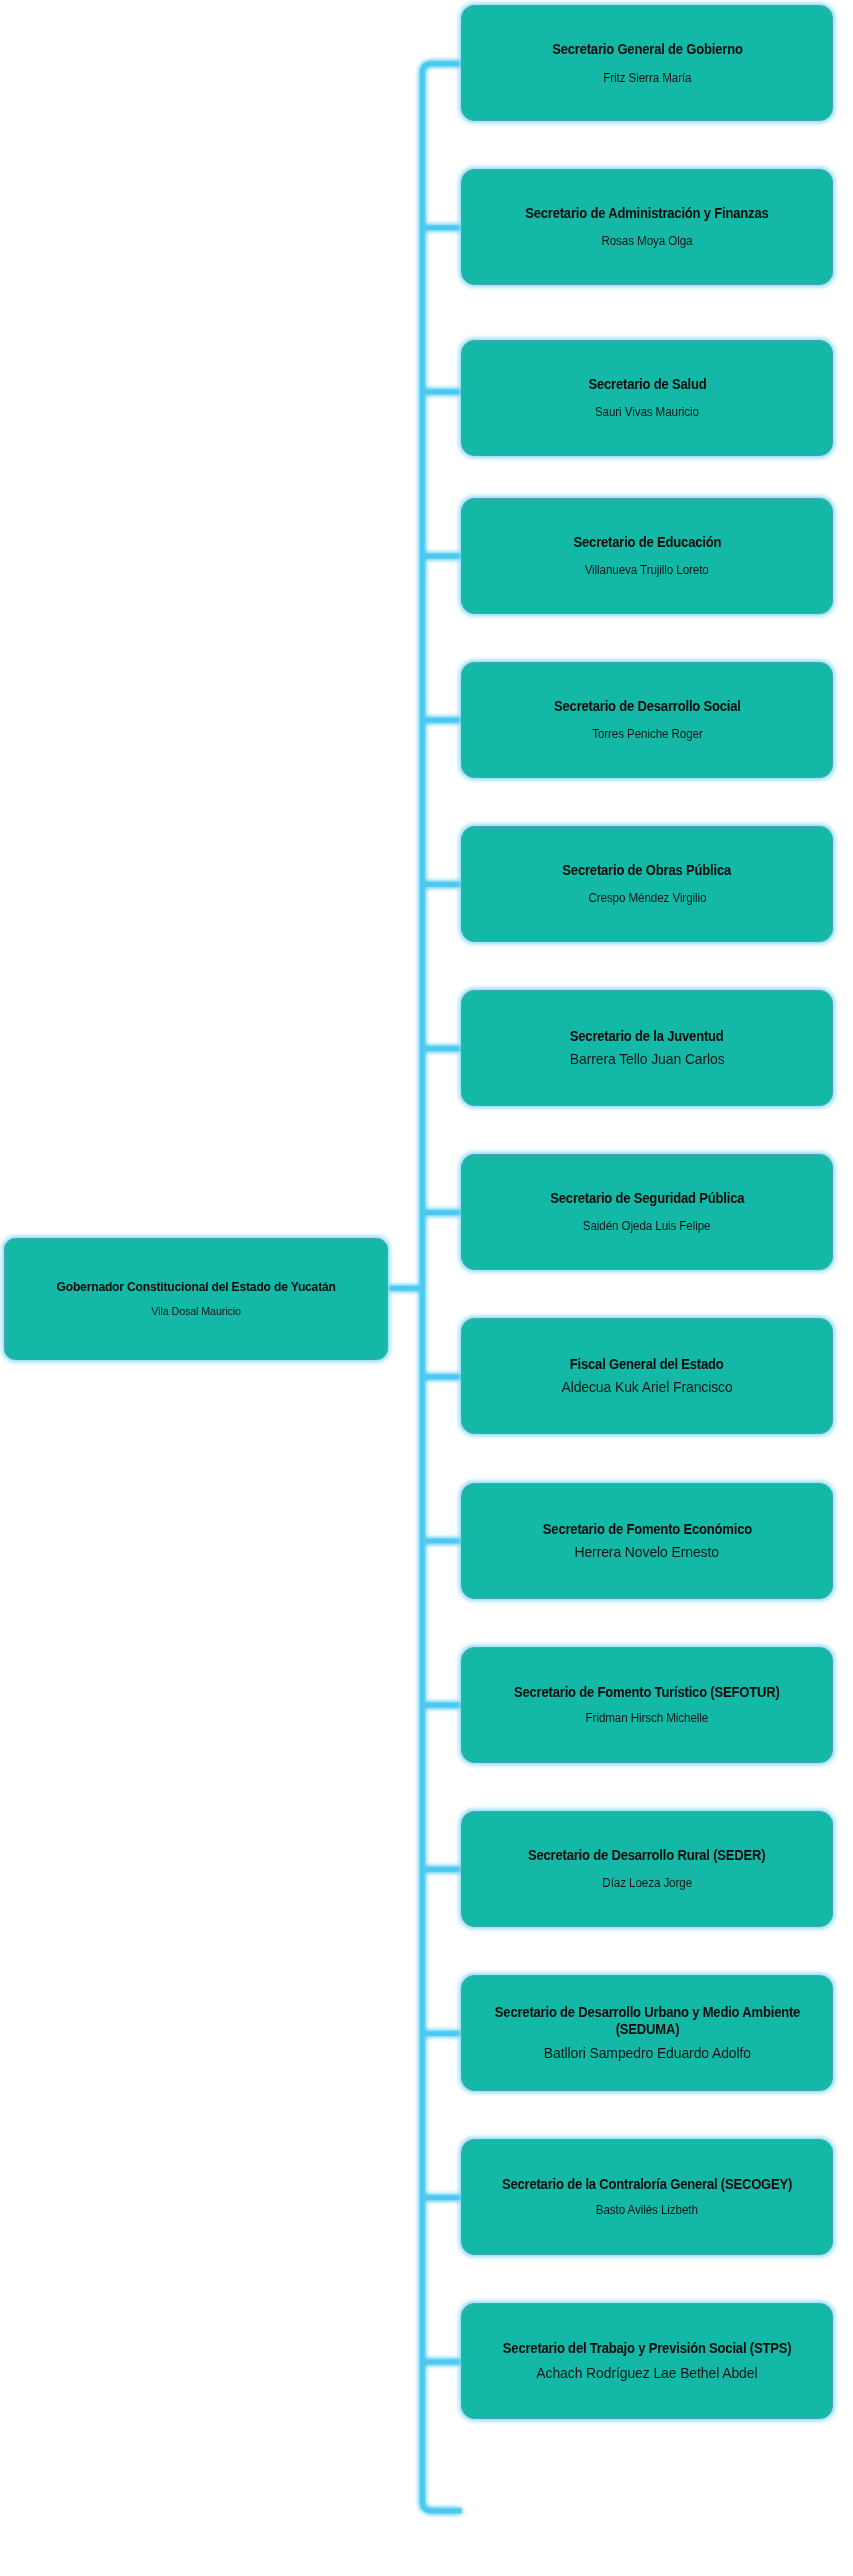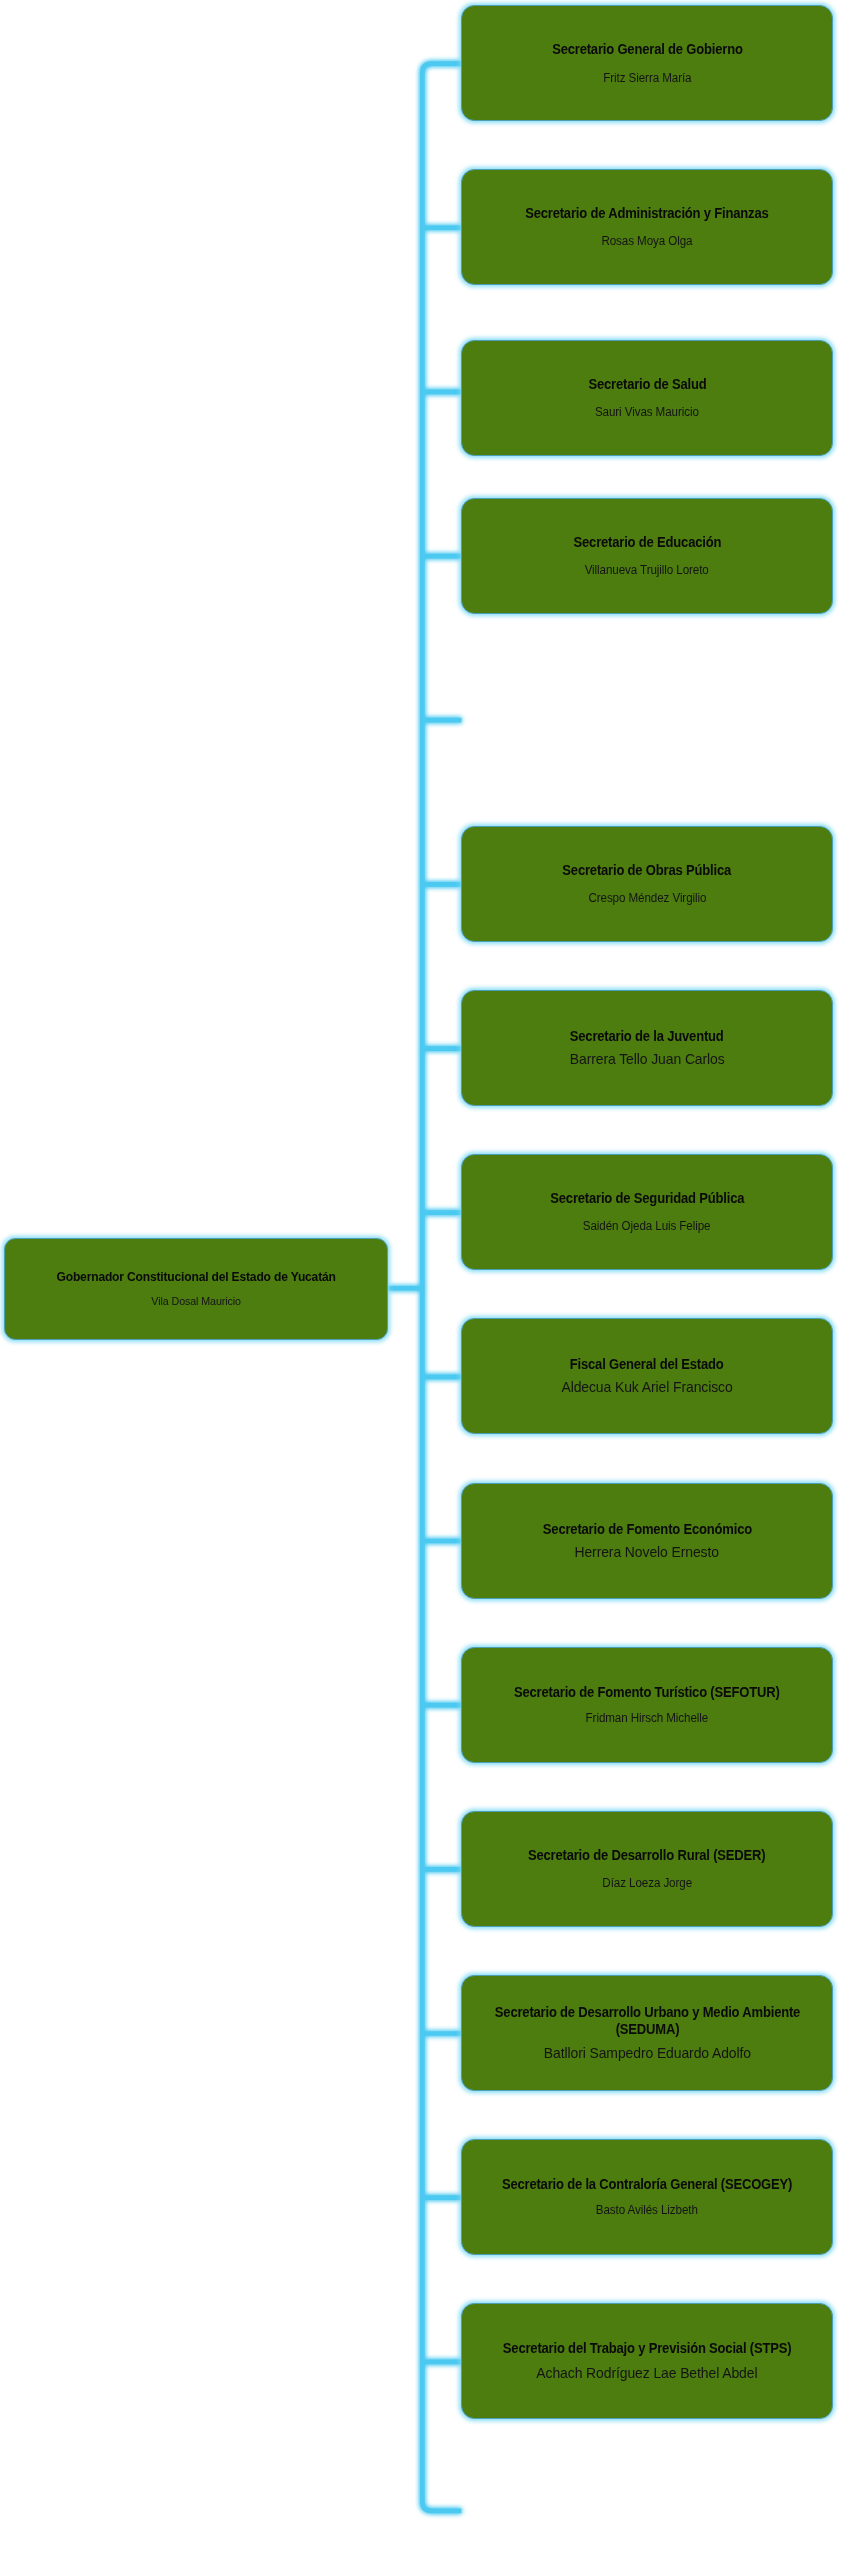--- a/index.html
+++ b/index.html
@@ -26,21 +26,21 @@
     left:0; top:0;
     width:854px;
     height:2576px;
     pointer-events:none;
   }
 
   
   .node{
     position:absolute;
     box-sizing:border-box;
-    background:#4d7c0f;
+    background:#14b8a6;
     border:1.6px solid #4d9fb5;
     border-radius:13.5px;
     box-shadow:0 0 4.7px 1.6px rgba(116,214,245,0.85);
     display:flex;
     flex-direction:column;
     align-items:center;
     justify-content:center;
     text-align:center;
     padding:3.1px 11.5px;
   }
@@ -56,21 +56,21 @@
   .node .person{
     color:#141414;
     line-height:1.18;
     letter-spacing:-0.1px;
     transform:scaleX(0.93);
   }
 
   
   .node.root{
     left:4.2px; top:1238px;
-    width:384px; height:102px;
+    width:384px; height:122px;
     border-radius:11.5px;
     padding:2.1px 8.3px;
   }
   .node.root .title{ font-size:13px; }
   .node.root .person{ font-size:11.5px; margin-top:10.4px; }
 
   
   .node.child{
     left:461px;
     width:372px;
@@ -144,20 +144,24 @@
   <div class="node child" style="top:340px">
     <div class="title">Secretario de Salud</div>
     <div class="person">Sauri Vivas Mauricio</div>
   </div>
 
   <div class="node child" style="top:498px">
     <div class="title">Secretario de Educación</div>
     <div class="person">Villanueva Trujillo Loreto</div>
   </div>
 
+  <div class="node child" style="top:662px">
+    <div class="title">Secretario de Desarrollo Social</div>
+    <div class="person">Torres Peniche Roger</div>
+  </div>
 
   <div class="node child" style="top:826px">
     <div class="title">Secretario de Obras Pública</div>
     <div class="person">Crespo Méndez Virgilio</div>
   </div>
 
   <div class="node child big" style="top:990px">
     <div class="title">Secretario de la Juventud</div>
     <div class="person">Barrera Tello Juan Carlos</div>
   </div>

